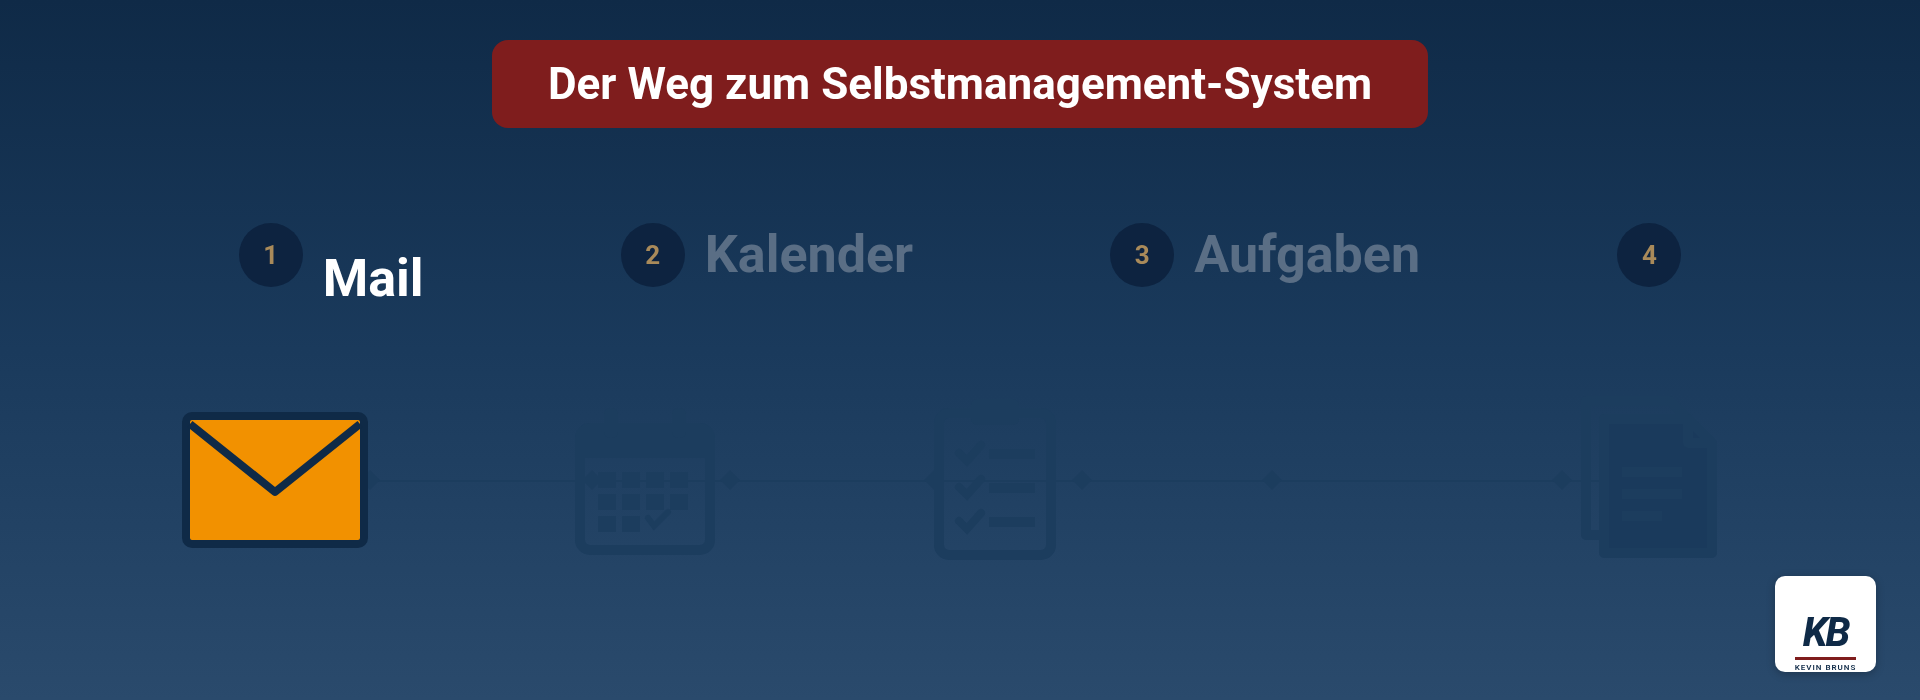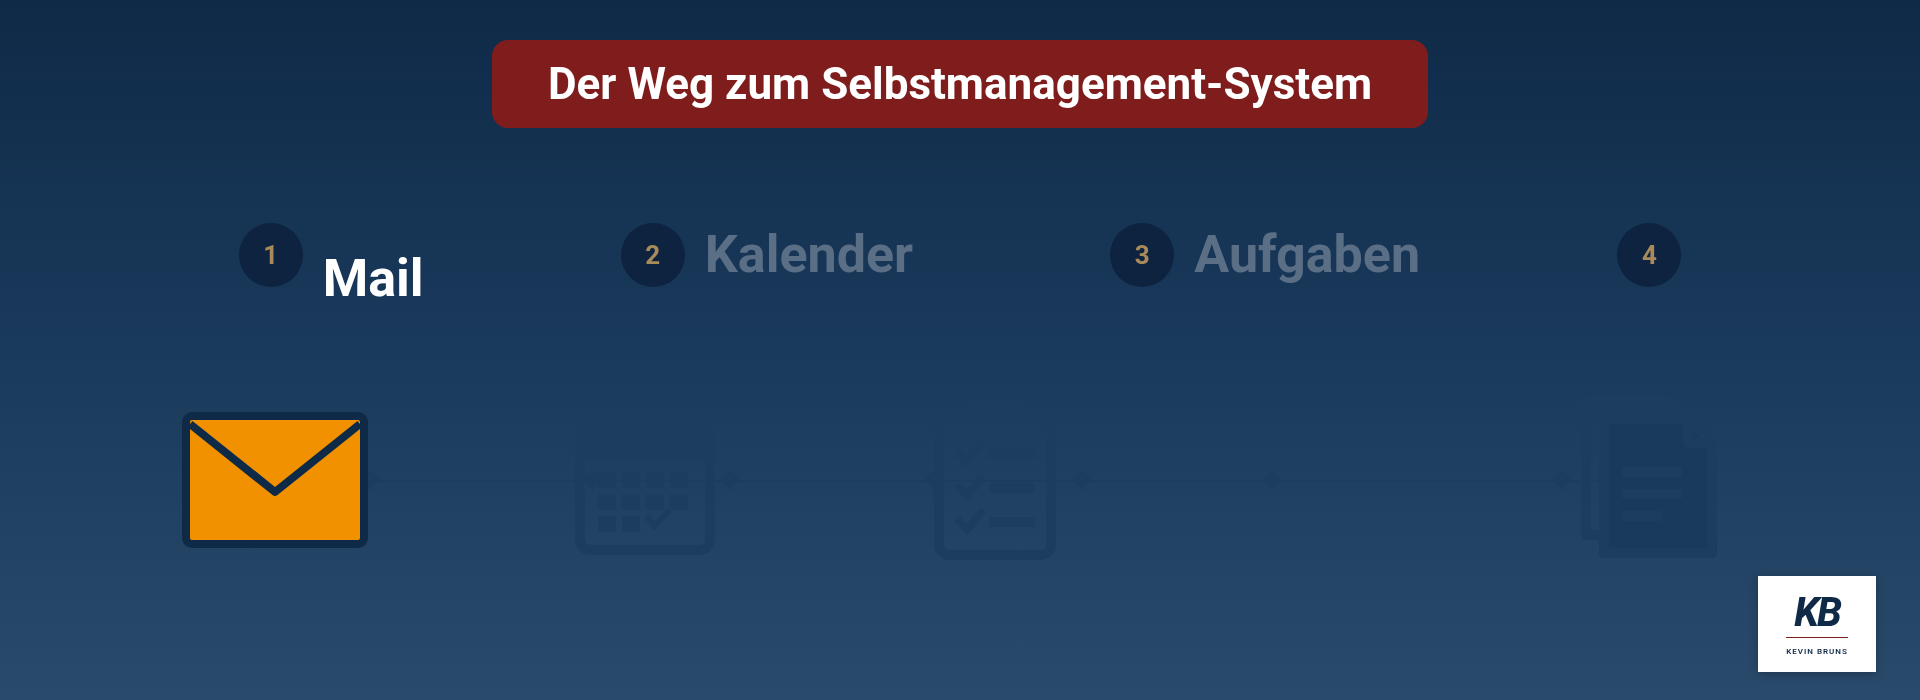--- a/index.html
+++ b/index.html
@@ -99,48 +99,48 @@
   align-items: center;
   justify-content: center;
 }
 
 .icon-svg { display: block; }
 
 .logo-badge {
   position: absolute;
   right: 44px;
   bottom: 28px;
-  width: 118px;
+  width: 101px;
   height: 96px;
   background: #ffffff;
-  border-radius: 0;
+  border-radius: 10px;
   display: flex;
   flex-direction: column;
   align-items: center;
-  justify-content: center;
+  justify-content: flex-end;
   box-shadow: 0 2px 8px rgba(0,0,0,.25);
 }
 
 .logo-mark {
   font-size: 40px;
   font-weight: 800;
   color: #0f2a47;
   font-style: italic;
   letter-spacing: -2px;
   line-height: 1;
 }
 
 .logo-sub {
   font-size: 8px;
   font-weight: 600;
   color: #0f2a47;
   letter-spacing: 1px;
   margin-top: 4px;
-  border-top: 1px solid #7f1d1d;
-  padding-top: 9px;
+  border-top: 3px solid #7f1d1d;
+  padding-top: 3px;
 }
 </style>
 </head>
 <body>
 
 <div class="title-badge">Der Weg zum Selbstmanagement-System</div>
 
 <div class="steps-row">
   <div class="step active">
     <div class="step-num">1</div>

